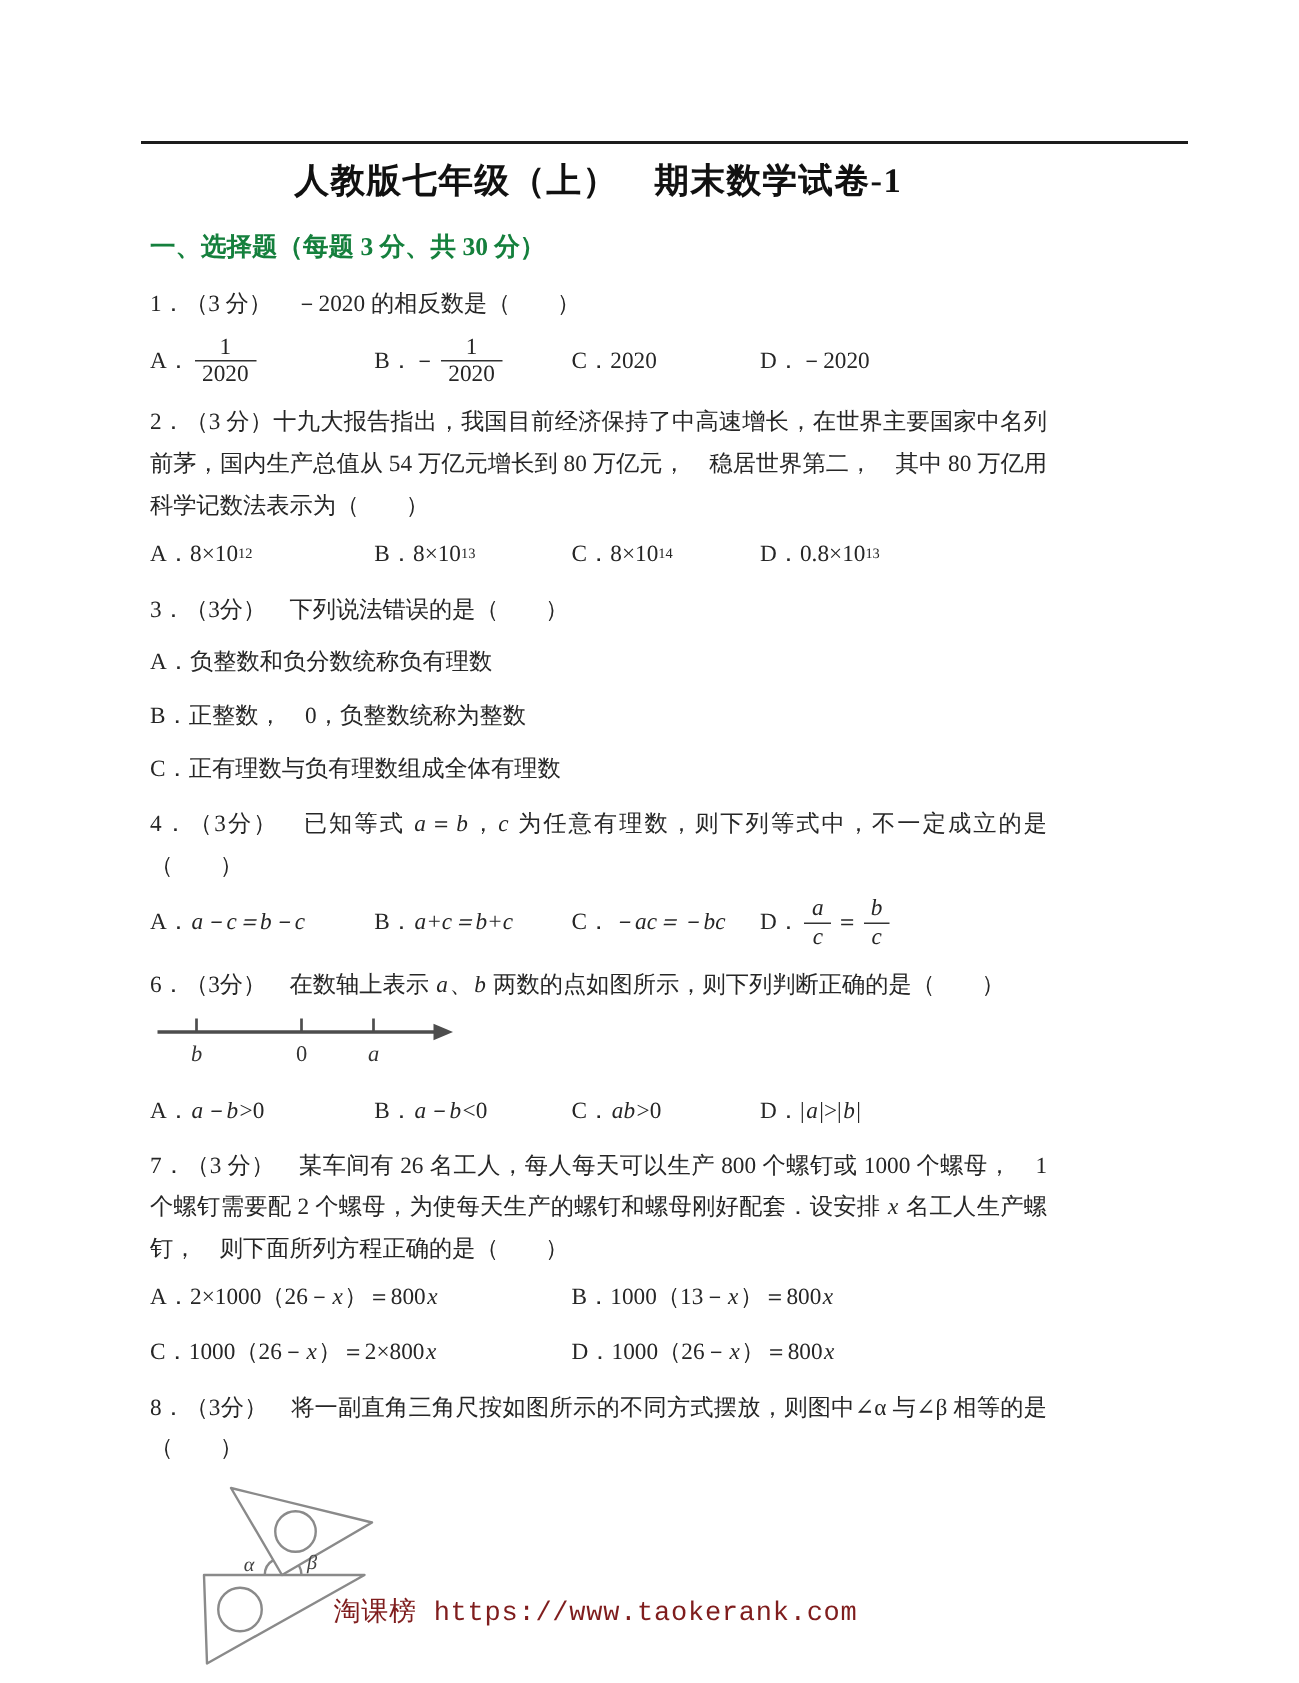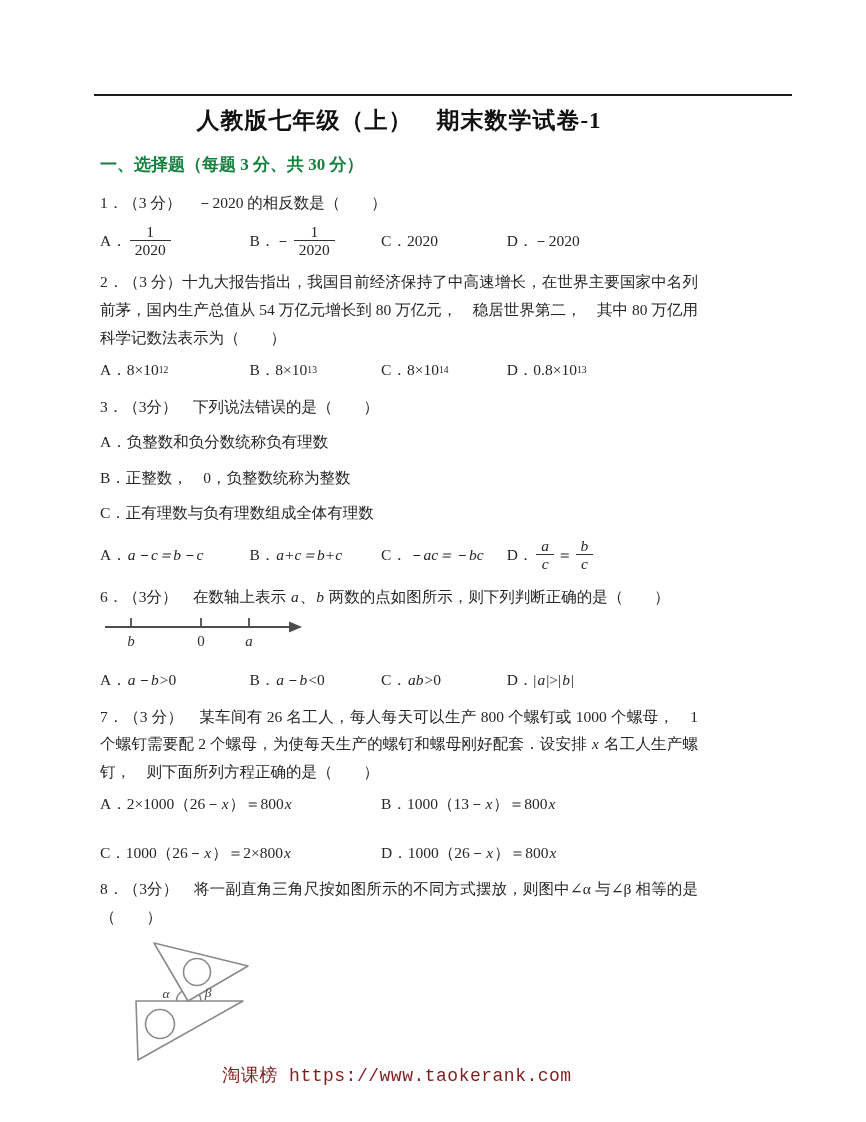--- a/index.html
+++ b/index.html
@@ -17,21 +17,21 @@
   .content{padding:102px 96px 0 100px;}
   .title{
     font-size:23px;font-weight:700;text-align:center;color:#111;
     margin:4px 0 14px;letter-spacing:1px;line-height:1.3;
   }
   .section-heading{font-size:17px;font-weight:700;color:#15803d;margin:0 0 2px;}
   .question{margin-top:5px;}
   .stem{margin:9px 0 2px;text-align:justify;}
   .opts{margin:5px 0 9px;}
   .cols4{display:grid;grid-template-columns:25% 22% 21% 32%;align-items:center;}
-  .cols2{display:grid;grid-template-columns:47% 53%;row-gap:21px;align-items:center;}
+  .cols2{display:grid;grid-template-columns:47% 53%;row-gap:9px;align-items:center;}
   .stack .opt{display:flex;margin:8px 0;}
   .opt{display:flex;align-items:center;flex-wrap:wrap;white-space:pre-wrap;}
   .stem span{white-space:pre-wrap;}
   .mvar{font-style:italic;font-family:"Liberation Serif",serif;padding:0 1px;}
   .msup{font-size:0.62em;vertical-align:super;line-height:1;}
   .frac{display:inline-flex;flex-direction:column;text-align:center;vertical-align:middle;line-height:1.12;margin:1px 3px;}
   .frac .num{border-bottom:1.5px solid #333;padding:0 5px;}
   .frac .den{padding:0 5px;}
   .frac.it{font-style:italic;}
   .numberline-wrap{margin:2px 0 0 2px;}
@@ -78,20 +78,21 @@
     <section class="question">
       <p class="stem"><span>3．（3分）　下列说法错误的是（　　）</span></p>
       <div class="opts stack">
         <span class="opt"><span>A．负整数和负分数统称负有理数</span></span>
         <span class="opt"><span>B．正整数，　0，负整数统称为整数</span></span>
         <span class="opt"><span>C．正有理数与负有理数组成全体有理数</span></span>
       </div>
     </section>
 
     <section class="question">
+      <p class="stem"><span>4．（3分）　已知等式 </span><span class="mvar">a</span><span>＝</span><span class="mvar">b</span><span>，</span><span class="mvar">c</span><span> 为任意有理数，则下列等式中，不一定成立的是（　　）</span></p>
       <div class="opts cols4">
         <span class="opt"><span>A．</span><span class="mvar">a－c＝b－c</span></span>
         <span class="opt"><span>B．</span><span class="mvar">a+c＝b+c</span></span>
         <span class="opt"><span>C．</span><span class="mvar">－ac＝－bc</span></span>
         <span class="opt"><span>D．</span><span class="frac it"><span class="num">a</span><span class="den">c</span></span><span>＝</span><span class="frac it"><span class="num">b</span><span class="den">c</span></span></span>
       </div>
     </section>
 
     <section class="question">
     </section>

